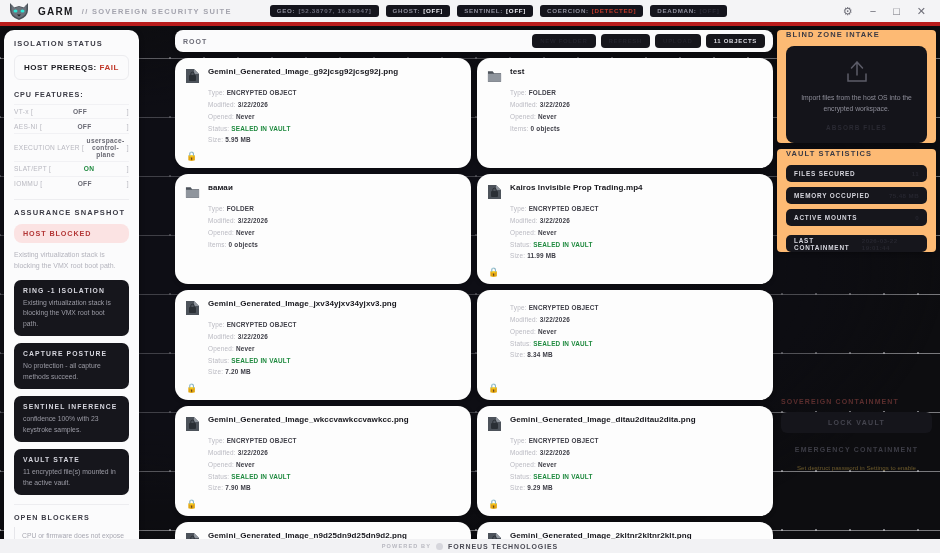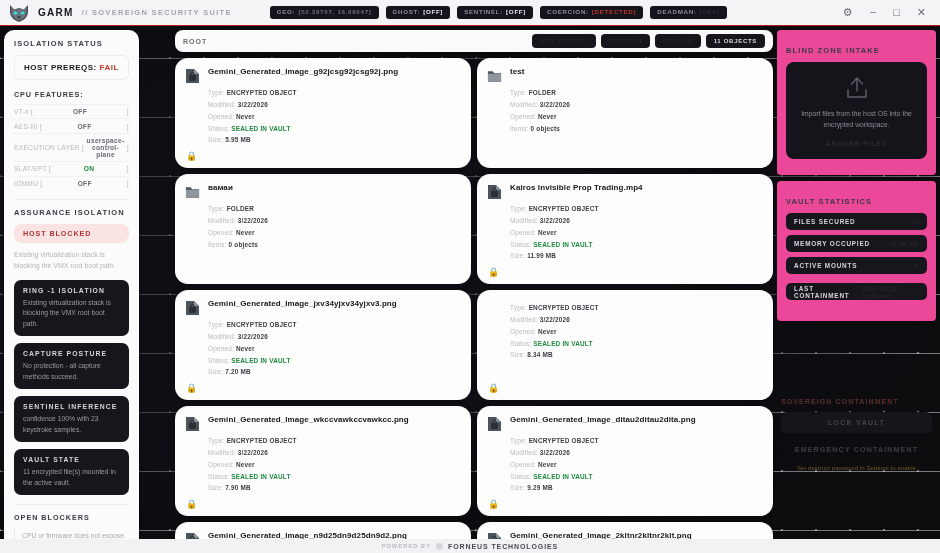--- a/index.html
+++ b/index.html
@@ -29,21 +29,21 @@
     opacity:.55;
   }
 
   
   .topbar {
     position: absolute; top:0; left:0; right:0; height:26px;
     background: #f4f4f6;
     display:flex; align-items:center; gap:8px;
     padding: 0 10px 0 8px;
     z-index: 20;
-    border-bottom: 1px solid #b91c1c;
+    border-bottom: 4px solid #b91c1c;
   }
   .wolf { width:22px; height:20px; flex:0 0 auto; }
   .brand { font-size:10px; font-weight:bold; letter-spacing:1.3px; color:#16161a; }
   .brand-sub { font-size:7.5px; letter-spacing:1.3px; color:#a4a4ae; font-weight:bold; }
   .badges { display:flex; align-items:center; gap:7px; margin-left:30px; }
   .badge {
     background:#14141c; border-radius:3px;
     padding:3px 7px; font-size:6.2px; font-weight:bold; letter-spacing:.7px;
     color:#8e8e9c; white-space:nowrap; line-height:1;
     display:flex; gap:3px; align-items:center;
@@ -126,21 +126,21 @@
   .fico { width:15px; height:16px; flex:0 0 auto; margin-top:1px; }
   .fname { font-size:8px; font-weight:bold; color:#17171d; line-height:1.25; word-break:break-all; letter-spacing:.1px; }
   .meta { margin-left:23px; margin-top:3px; }
   .mrow { font-size:6.4px; color:#b9b9c1; line-height:1.85; letter-spacing:.2px; }
   .mrow b { color:#3d3d46; font-weight:bold; }
   .mrow b.green { color:#1f8a3f; }
   .lock { position:absolute; left:11px; bottom:7px; font-size:9px; color:#c2c2ca; }
 
   
   .right { position:absolute; right:4px; top:4px; width:159px; bottom:0; }
-  .rpanel { background:#ec4899; border-radius:4px; padding:16px 9px; margin-bottom:6px; box-shadow:0 1px 5px rgba(0,0,0,.32); }
+  .rpanel { background:#fdba74; border-radius:4px; padding:0 9px; margin-bottom:6px; box-shadow:0 1px 5px rgba(0,0,0,.32); }
   .drop {
     background:#14141a; border-radius:8px; padding:14px 10px 12px; text-align:center;
   }
   .up-ico { width:26px; height:24px; margin:0 auto 8px; display:block; }
   .drop-txt { font-size:6.8px; color:#8d8d98; line-height:1.65; }
   .absorb { margin-top:10px; font-size:6.4px; font-weight:bold; letter-spacing:1.1px; color:#2a2a33; }
 
   .stat-row {
     background:#16161c; border-radius:5px; height:17px;
     display:flex; align-items:center; justify-content:space-between;
@@ -251,21 +251,21 @@
       <span class="br">]</span>
     </div>
     <div class="feat-row">
       <span class="nm">IOMMU [</span>
       <span class="val">OFF</span>
       <span class="br">]</span>
     </div>
 
     <div class="div-line"></div>
 
-    <div class="sec-title">ASSURANCE ISOLATION</div>
+    <div class="sec-title">ASSURANCE SNAPSHOT</div>
     <div class="pill-blocked">HOST BLOCKED</div>
     <div class="muted-para">Existing virtualization stack is blocking the VMX root boot path.</div>
 
     <div class="dark-card">
       <div class="t">RING -1 ISOLATION</div>
       <div class="d">Existing virtualization stack is blocking the VMX root boot path.</div>
     </div>
     <div class="dark-card">
       <div class="t">CAPTURE POSTURE</div>
       <div class="d">No protection - all capture methods succeed.</div>

